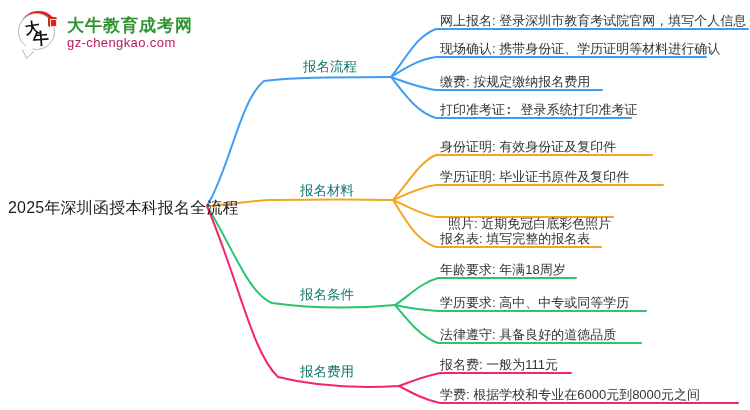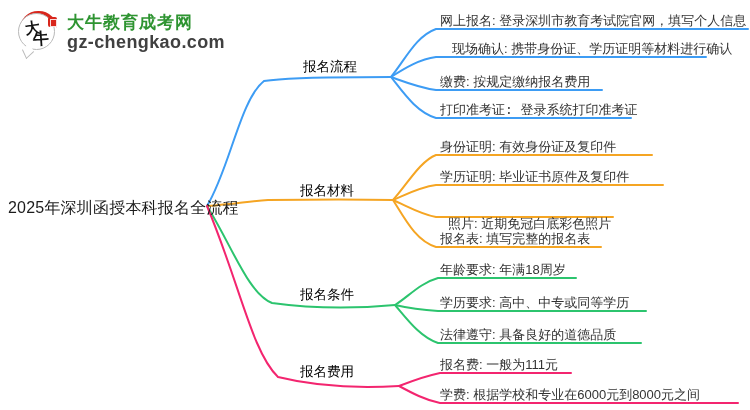--- a/index.html
+++ b/index.html
@@ -22,26 +22,26 @@
          transform:rotate(-8deg);line-height:1;}
   .han-b{position:absolute;left:15px;top:20px;font-size:16px;font-weight:bold;color:#111;
          transform:rotate(-4deg);line-height:1;}
   .seal{position:absolute;right:3px;top:6px;width:9px;height:10px;background:#d8261c;border-radius:2px;}
   .seal::after{content:"";position:absolute;left:2px;top:2px;width:5px;height:6px;
                border:0.5px solid rgba(255,255,255,.85);}
   .tail{position:absolute;left:5px;bottom:-1px;width:9px;height:9px;background:#fff;
         border-right:1.5px solid #b9b9b9;border-bottom:1.5px solid #b9b9b9;
         transform:rotate(65deg) skew(18deg);}
   .logo-title{font-size:17px;font-weight:bold;color:#2e9431;letter-spacing:1px;line-height:1.15;}
-  .logo-sub{font-size:18px;font-weight:bold;color:#404040;letter-spacing:0.4px;}
+  .logo-sub{font-size:13px;font-weight:normal;color:#be185d;letter-spacing:0.4px;}
 
   
   .root-label{position:absolute;left:8px;top:198px;font-size:16px;color:#1c1c1c;
               white-space:nowrap;letter-spacing:0.2px;}
-  .branch-label{position:absolute;font-size:13.5px;color:#000000;white-space:nowrap;}
+  .branch-label{position:absolute;font-size:13.5px;color:#0f766e;white-space:nowrap;}
   .leaf{position:absolute;left:440px;font-size:13px;color:#333;white-space:nowrap;}
 </style>
 </head>
 <body>
 
 <div class="stage">
 
   <svg class="links">
 
     <path d="M207,206 C230,168 240,100 264,81 C295,76 350,77.5 391,77" stroke="#3d9cf4"></path>
@@ -83,21 +83,21 @@
   </div>
 
   <div class="root-label">2025年深圳函授本科报名全流程</div>
 
   <div class="branch-label" style="left:303px;top:58px;">报名流程</div>
   <div class="branch-label" style="left:300px;top:182px;">报名材料</div>
   <div class="branch-label" style="left:300px;top:286px;">报名条件</div>
   <div class="branch-label" style="left:300px;top:363px;">报名费用</div>
 
   <div class="leaf" style="top:12px;">网上报名: 登录深圳市教育考试院官网，填写个人信息</div>
-  <div class="leaf" style="top:40px;margin-left:12px;">现场确认: 携带身份证、学历证明等材料进行确认</div>
+  <div class="leaf" style="top:40px;">现场确认: 携带身份证、学历证明等材料进行确认</div>
   <div class="leaf" style="top:73px;">缴费: 按规定缴纳报名费用</div>
   <div class="leaf" style="top:101px;font-family:Liberation Mono, monospace;">打印准考证: 登录系统打印准考证</div>
 
   <div class="leaf" style="top:138px;">身份证明: 有效身份证及复印件</div>
   <div class="leaf" style="top:168px;text-align:right;">学历证明: 毕业证书原件及复印件</div>
   <div class="leaf" style="top:215px;margin-left:8px;">照片: 近期免冠白底彩色照片</div>
   <div class="leaf" style="top:230px;">报名表: 填写完整的报名表</div>
 
   <div class="leaf" style="top:261px;">年龄要求: 年满18周岁</div>
   <div class="leaf" style="top:294px;">学历要求: 高中、中专或同等学历</div>

